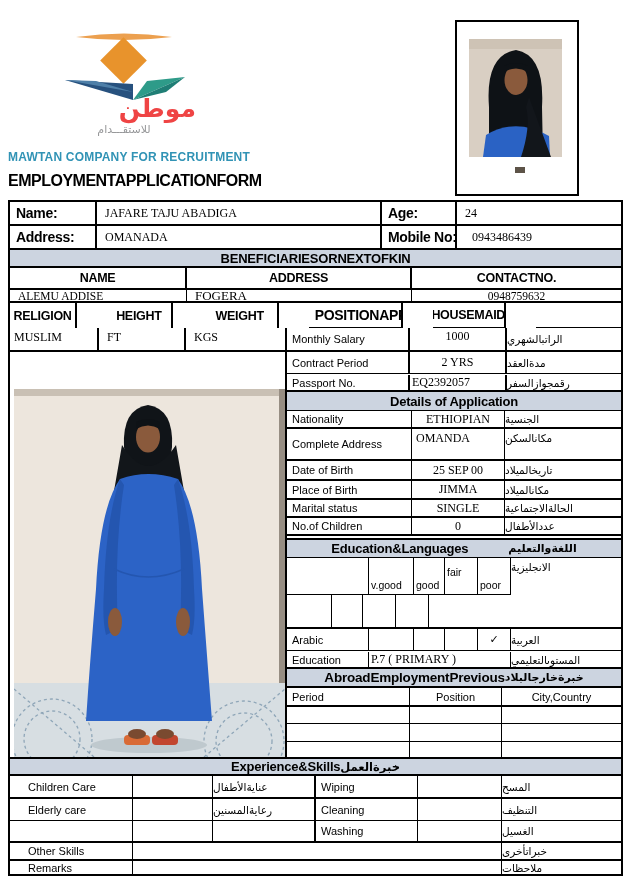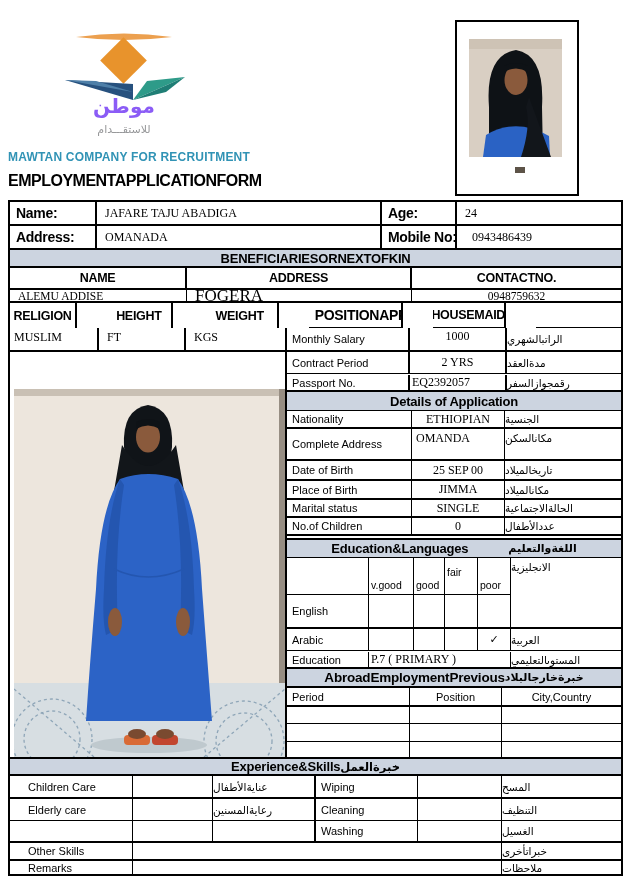--- a/index.html
+++ b/index.html
@@ -18,21 +18,21 @@
   .boldlbl{font-weight:bold;font-size:14px;letter-spacing:-0.3px;padding-left:6px;}
   .hcell{font-weight:bold;font-size:12.5px;letter-spacing:-0.3px;justify-content:center;}
   .band{background:#ccd4e0;font-weight:bold;font-size:13px;letter-spacing:-0.2px;
         justify-content:center;align-items:center;display:flex;}
   .ar{font-family:"DejaVu Sans",sans-serif;direction:rtl;}
   .arcell{font-size:10.5px;justify-content:flex-end;padding-right:6px;}
   .rating{font-size:10.5px;align-items:flex-end;padding:0 0 3px 2px;}
   .check{font-family:"DejaVu Sans",sans-serif;font-size:11px;justify-content:center;}
   .company{color:#3193B5;font-weight:bold;font-size:12px;letter-spacing:0.2px;}
   .formtitle{color:#000;font-weight:bold;font-size:16px;letter-spacing:-0.5px;}
-  .logo-ar-main{color:#8b5cf6;font-weight:bold;font-size:20px;text-align:center;line-height:1;}
+  .logo-ar-main{color:#ef4444;font-weight:bold;font-size:25px;text-align:right;line-height:1;}
   .logo-ar-sub{color:#97989a;font-size:11px;text-align:center;line-height:1;}
   .photo-box{border:2px solid #000;background:#fff;}
 </style>
 </head>
 <body>
 
 <div class="page">
 
   <div class="abs" style="left:52px;top:30px;width:144px;height:72px;">
     <svg width="144" height="72" viewBox="0 0 144 72">
@@ -80,21 +80,21 @@
     </div>
 
     <div class="abs band" style="left:0;top:46px;width:611px;height:20px;border-top:2px solid #000;border-bottom:2px solid #000;">BENEFICIARIESORNEXTOFKIN</div>
     <div class="row" style="left:0;top:66px;width:611px;height:22px;border-bottom:2px solid #000;">
       <div class="cell hcell br2" style="width:177px;">NAME</div>
       <div class="cell hcell br2" style="width:225px;">ADDRESS</div>
       <div class="cell hcell" style="width:209px;">CONTACTNO.</div>
     </div>
     <div class="row" style="left:0;top:88px;width:611px;height:13px;border-bottom:2px solid #000;">
       <div class="cell val br1" style="width:177px;font-size:11.5px;">ALEMU ADDISE</div>
-      <div class="cell val br1" style="width:225px;font-size:17px;">FOGERA</div>
+      <div class="cell val br1" style="width:225px;font-size:13px;">FOGERA</div>
       <div class="cell valc" style="width:209px;font-size:11.5px;">0948759632</div>
     </div>
 
     <div class="row" style="left:0;top:101px;width:611px;height:25px;gap:30px;">
       <div class="cell hcell br2" style="width:89px;">RELIGION</div>
       <div class="cell hcell br2" style="width:87px;">HEIGHT</div>
       <div class="cell hcell br2" style="width:101px;">WEIGHT</div>
       <div class="cell boldlbl br2 bb1" style="width:123px;">POSITIONAPPLIED</div>
       <div class="cell hcell br2 bb1" style="width:97px;">HOUSEMAID</div>
       <div class="cell bb1" style="width:114px;"></div>
@@ -192,21 +192,20 @@
     </div>
     <div class="row" style="left:277px;top:356px;width:334px;height:37px;">
       <div class="cell br1 bb1" style="width:82px;"></div>
       <div class="cell rating br1 bb1" style="width:45px;">v.good</div>
       <div class="cell rating br1 bb1" style="width:31px;">good</div>
       <div class="cell rating br1 bb1" style="width:33px;align-items:flex-start;padding-top:8px;">fair</div>
       <div class="cell rating br1 bb1" style="width:33px;">poor</div>
       <div class="cell arcell ar" style="width:110px;align-items:flex-start;padding-top:3px;">الانجليزية</div>
     </div>
     <div class="row" style="left:277px;top:393px;width:334px;height:34px;border-bottom:2px solid #000;">
-      <div class="cell lbl br1" style="width:82px;">English</div>
       <div class="cell check br1" style="width:45px;"></div>
       <div class="cell check br1" style="width:31px;"></div>
       <div class="cell check br1" style="width:33px;"></div>
       <div class="cell check br1" style="width:33px;"></div>
       <div class="cell arcell ar" style="width:110px;"></div>
     </div>
     <div class="row" style="left:277px;top:427px;width:334px;height:22px;border-bottom:1px solid #000;">
       <div class="cell lbl br1" style="width:82px;">Arabic</div>
       <div class="cell check br1" style="width:45px;"></div>
       <div class="cell check br1" style="width:31px;"></div>

